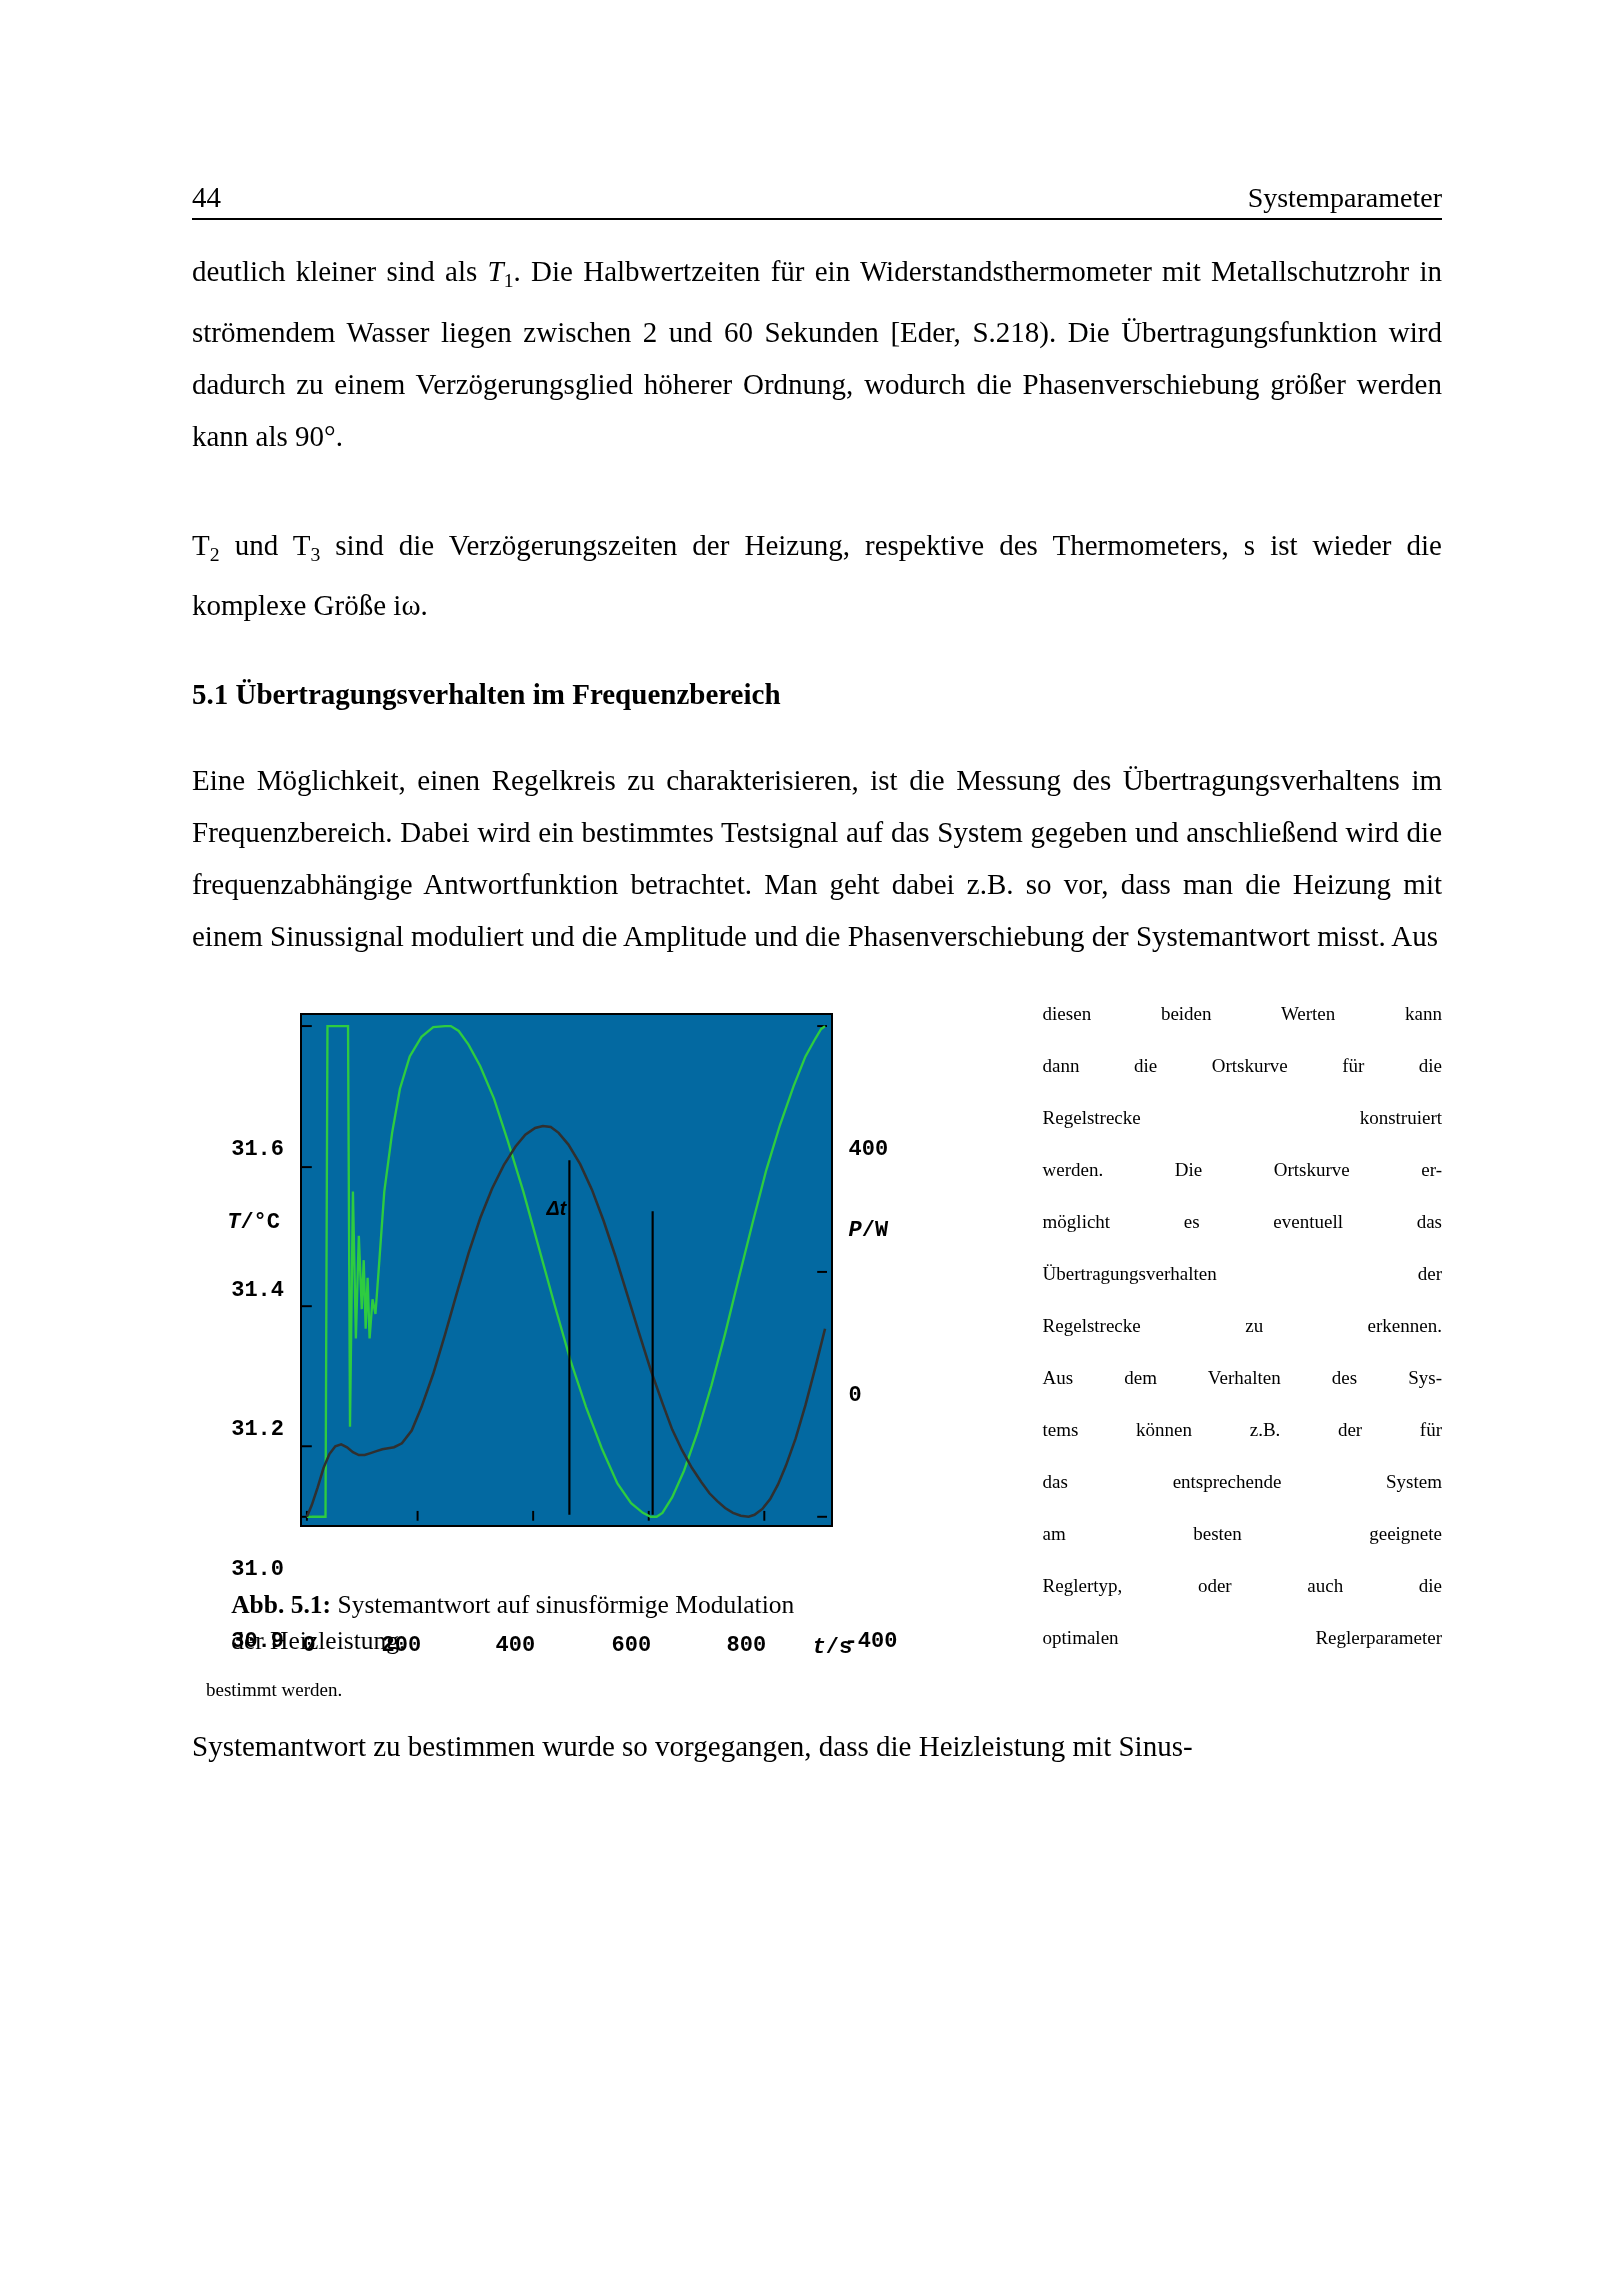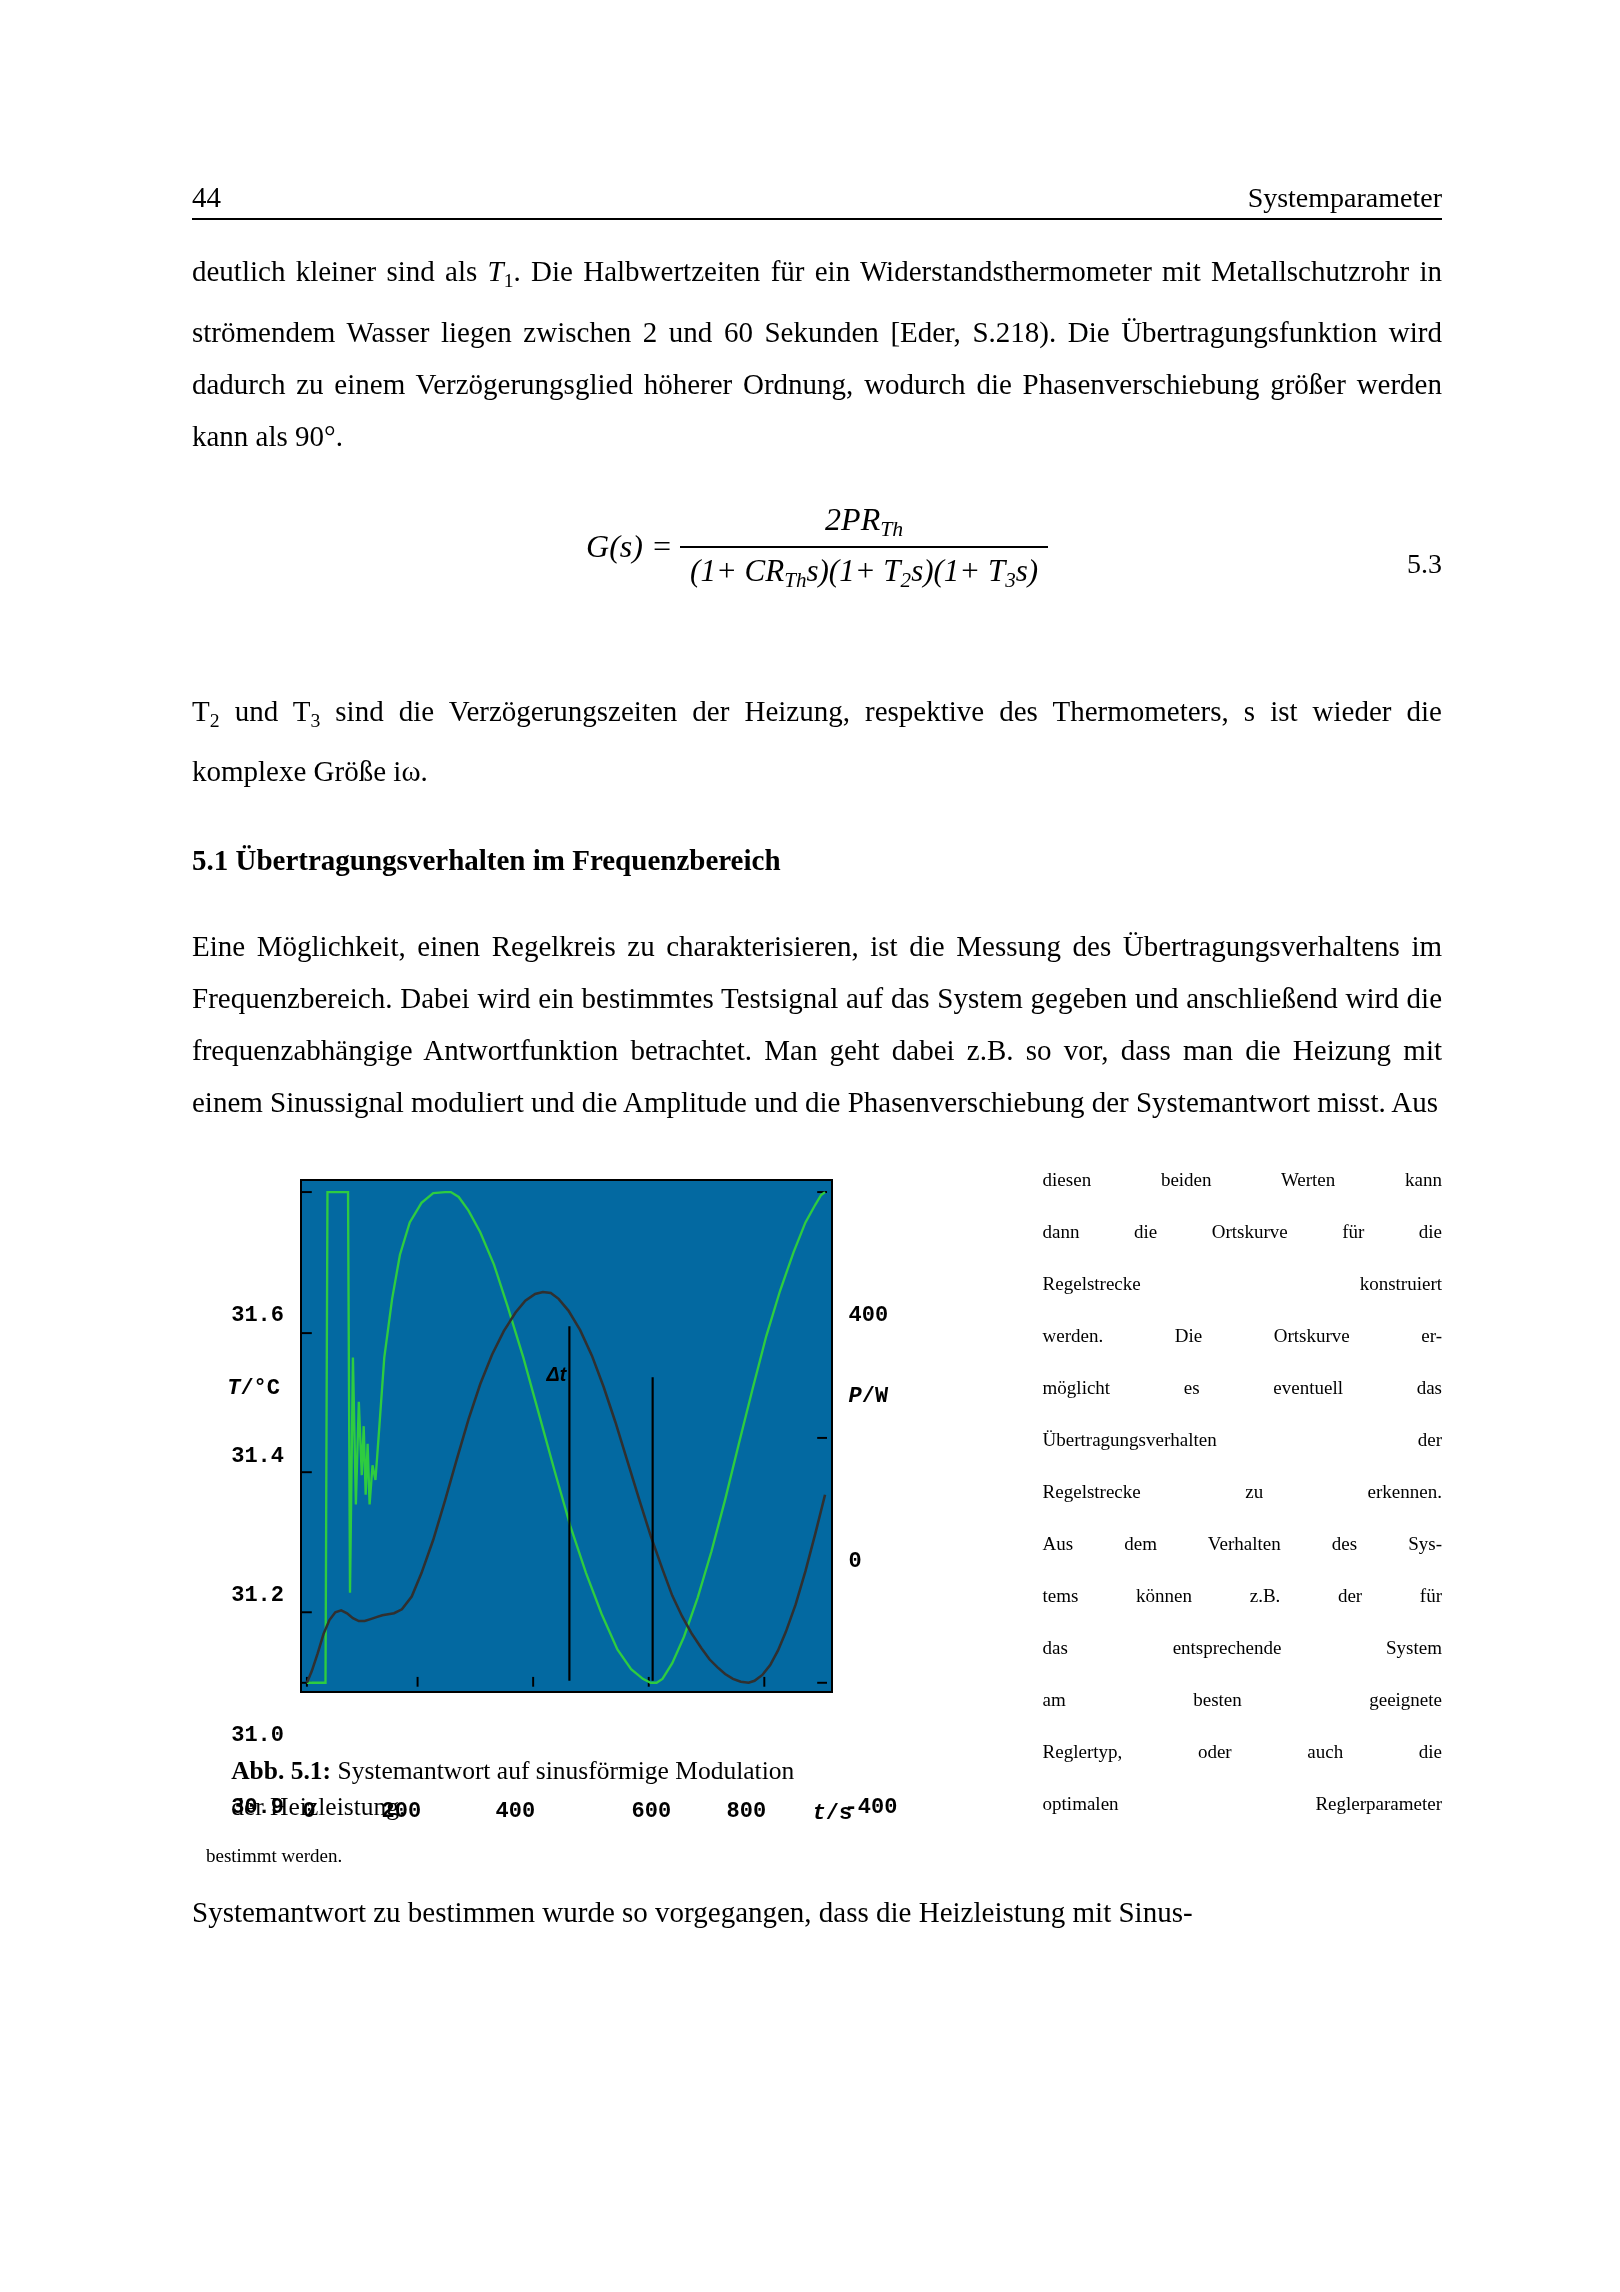--- a/index.html
+++ b/index.html
@@ -180,31 +180,20 @@
 <div class="page">
   <div class="content">
 
     <div class="pg-header">
       <span class="num">44</span>
       <span class="title">Systemparameter</span>
     </div>
 
     <p class="body first"><span>deutlich kleiner sind als </span><i class="var">T</i><sub>1</sub><span>. Die Halbwertzeiten für ein Widerstandsthermometer mit Metallschutzrohr in strömendem Wasser liegen zwischen 2 und 60 Sekunden [Eder, S.218). Die Übertragungsfunktion wird dadurch zu einem Verzögerungsglied höherer Ordnung, wodurch die Phasenverschiebung größer werden kann als 90°.</span></p>
 
-    <div class="equation-row">
-      <div class="equation">
-        <span class="eq-lhs">G(s) =</span>
-        <span class="frac">
-          <span class="numer"><span>2PR</span><sub>Th</sub></span>
-          <span class="bar"></span>
-          <span class="denom"><span>(1+ CR</span><sub>Th</sub><span>s)(1+ T</span><sub>2</sub><span>s)(1+ T</span><sub>3</sub><span>s)</span></span>
-        </span>
-      </div>
-      <div class="eq-number">5.3</div>
-    </div>
 
     <p class="body" style="margin-top:57px">T<sub>2</sub><span> und T</span><sub>3</sub> <span>sind die Verzögerungszeiten der Heizung, respektive des Thermometers, s ist wieder die komplexe Größe iω.</span></p>
 
     <h2 class="section">5.1 Übertragungsverhalten im Frequenzbereich</h2>
 
     <p class="body" style="margin-top:43px">Eine Möglichkeit, einen Regelkreis zu charakterisieren, ist die Messung des Übertragungsverhaltens im Frequenzbereich. Dabei wird ein bestimmtes Testsignal auf das System gegeben und anschließend wird die frequenzabhängige Antwortfunktion betrachtet. Man geht dabei z.B. so vor, dass man die Heizung mit einem Sinussignal moduliert und die Amplitude und die Phasenverschiebung der Systemantwort misst. Aus</p>
 
     <div class="fig-wrap">
 
       <div class="figure">
@@ -218,21 +207,21 @@
           <div class="lbl" style="left:21.6px; top:633px;">30.9</div>
 
           <div class="lbl" style="left:639px; top:141px;">400</div>
           <div class="lbl" style="left:639px; top:222px;"><i class="lbl-italic">P</i>/W</div>
           <div class="lbl" style="left:639px; top:387px;">0</div>
           <div class="lbl" style="left:635px; top:633px;">-400</div>
 
           <div class="lbl" style="left:93px; top:637px;">0</div>
           <div class="lbl" style="left:172px; top:637px;">200</div>
           <div class="lbl" style="left:286px; top:637px;">400</div>
-          <div class="lbl" style="left:402px; top:637px;margin-left:20px;">600</div>
+          <div class="lbl" style="left:402px; top:637px;">600</div>
           <div class="lbl" style="left:517px; top:637px;">800</div>
           <div class="lbl" style="left:603px; top:639px;"><i class="lbl-italic">t</i>/s</div>
 
           <div class="legend-green" style="left:529px; top:441px;"><span>P</span><sub>Heiz</sub></div>
           <div class="legend-black" style="left:529px; top:492px;"><span>T</span><sub>Bad</sub></div>
 
           <div class="plot-frame">
             <svg width="525" height="506" viewBox="0 0 536 516">
 
               <g stroke="#000" stroke-width="2">

